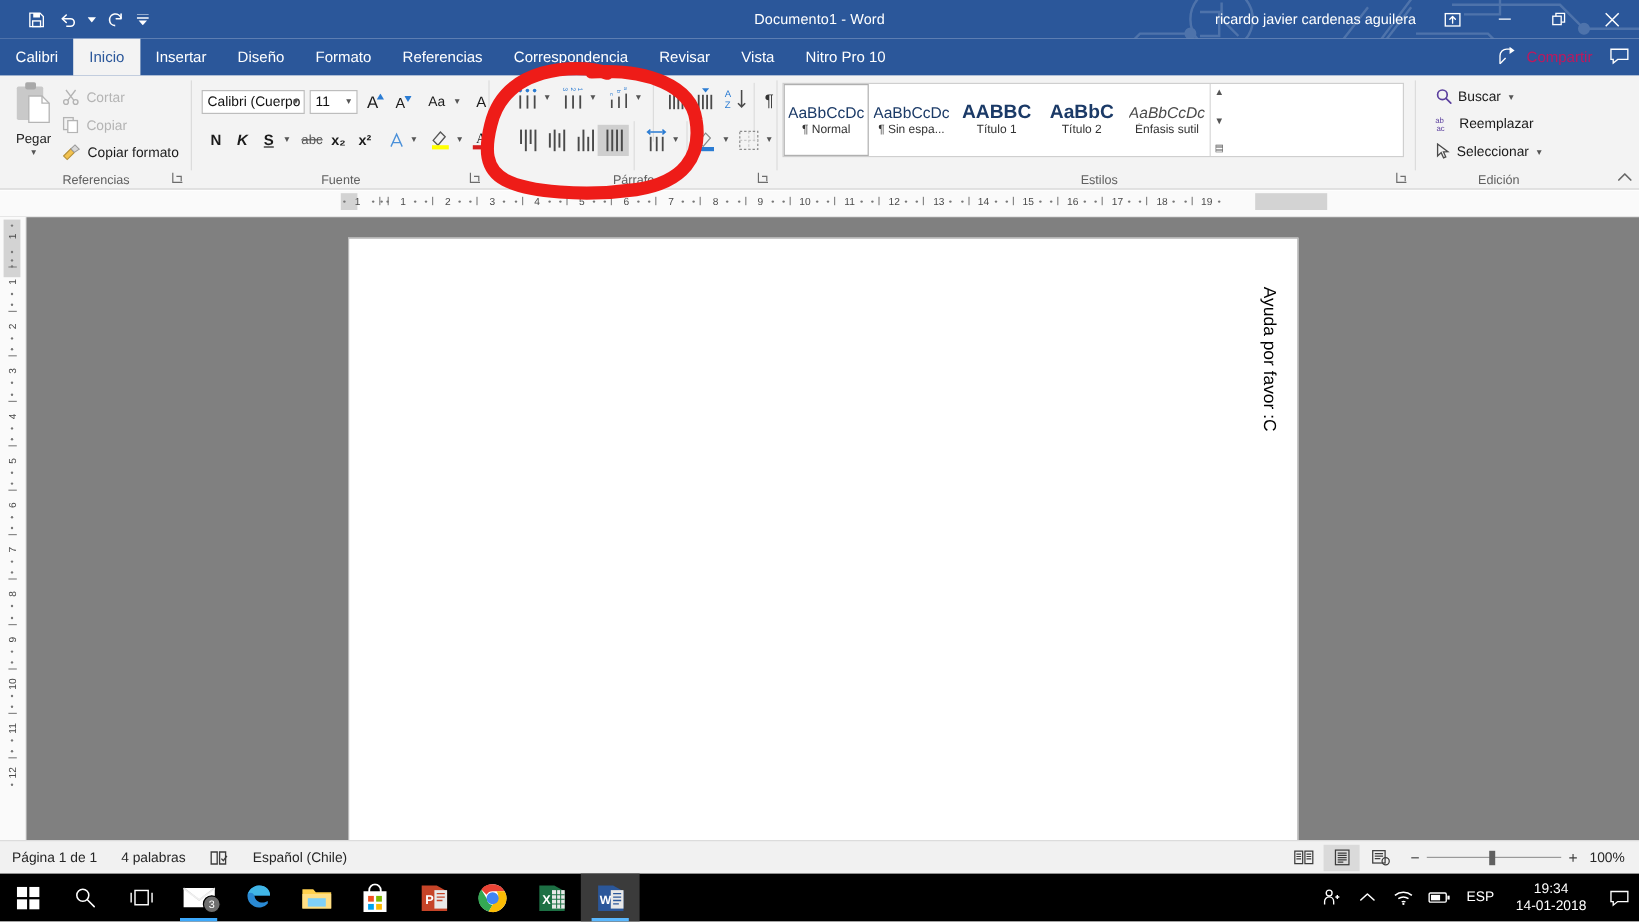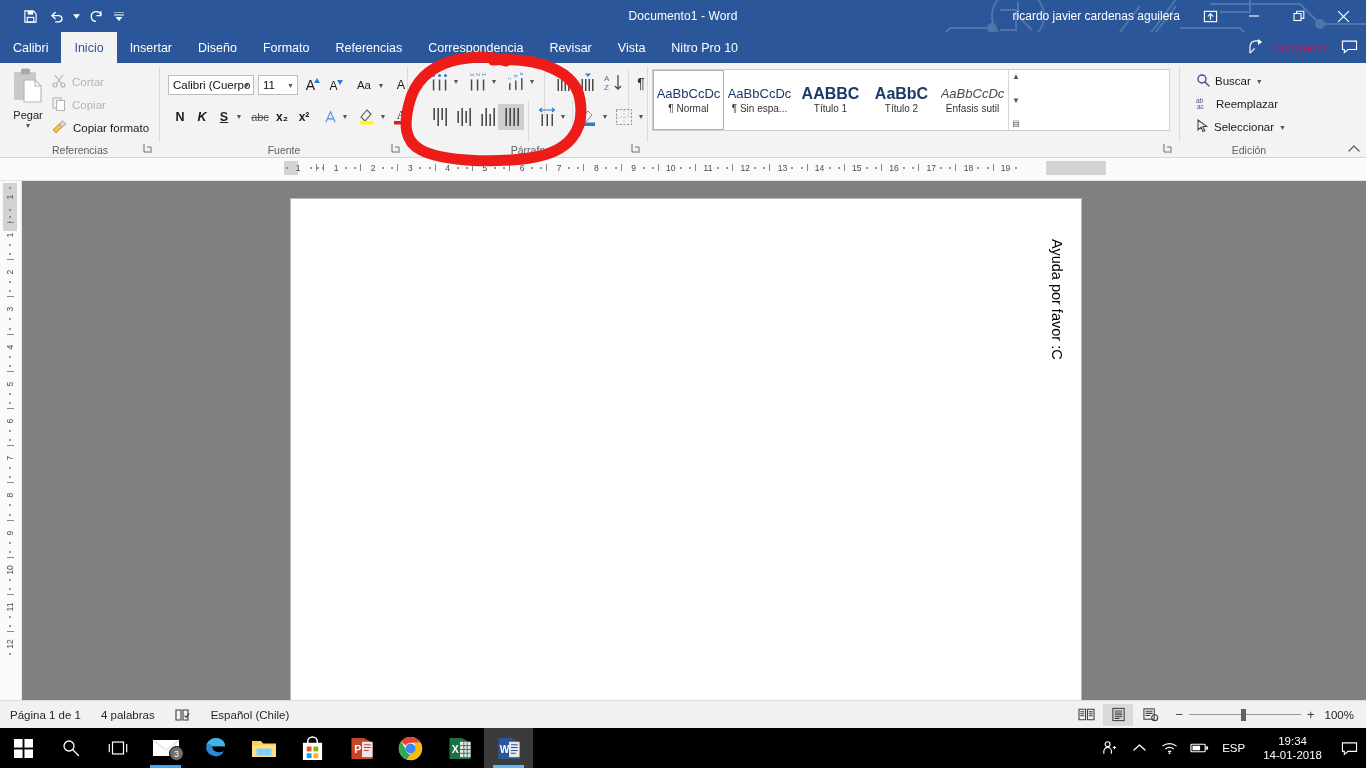--- a/index.html
+++ b/index.html
@@ -676,20 +676,21 @@
         <div class="style-item">
           <span class="style-preview" style="font-style:italic; color:#4a4a4a;">AaBbCcDc</span>
           <span class="style-name">Énfasis sutil</span>
         </div>
         <div class="styles-scroll">
           <span class="ss-arrow">▲</span>
           <span class="ss-arrow">▼</span>
           <span class="ss-arrow">▤</span>
         </div>
       </div>
+      <div class="rgroup-label">Estilos</div>
       <div class="dlauncher" style="right:6px">
         <svg width="10" height="10" viewBox="0 0 10 10" fill="none" stroke="#6c6c6c" stroke-width="1">
             <path d="M1 1v8h8"></path>
             <path d="M4 4h4v4"></path>
           </svg>
       </div>
       <div class="rgroup-sep" style="right:0"></div>
     </div>
 
     <div class="rgroup" style="left:1190px; width:130px;">

